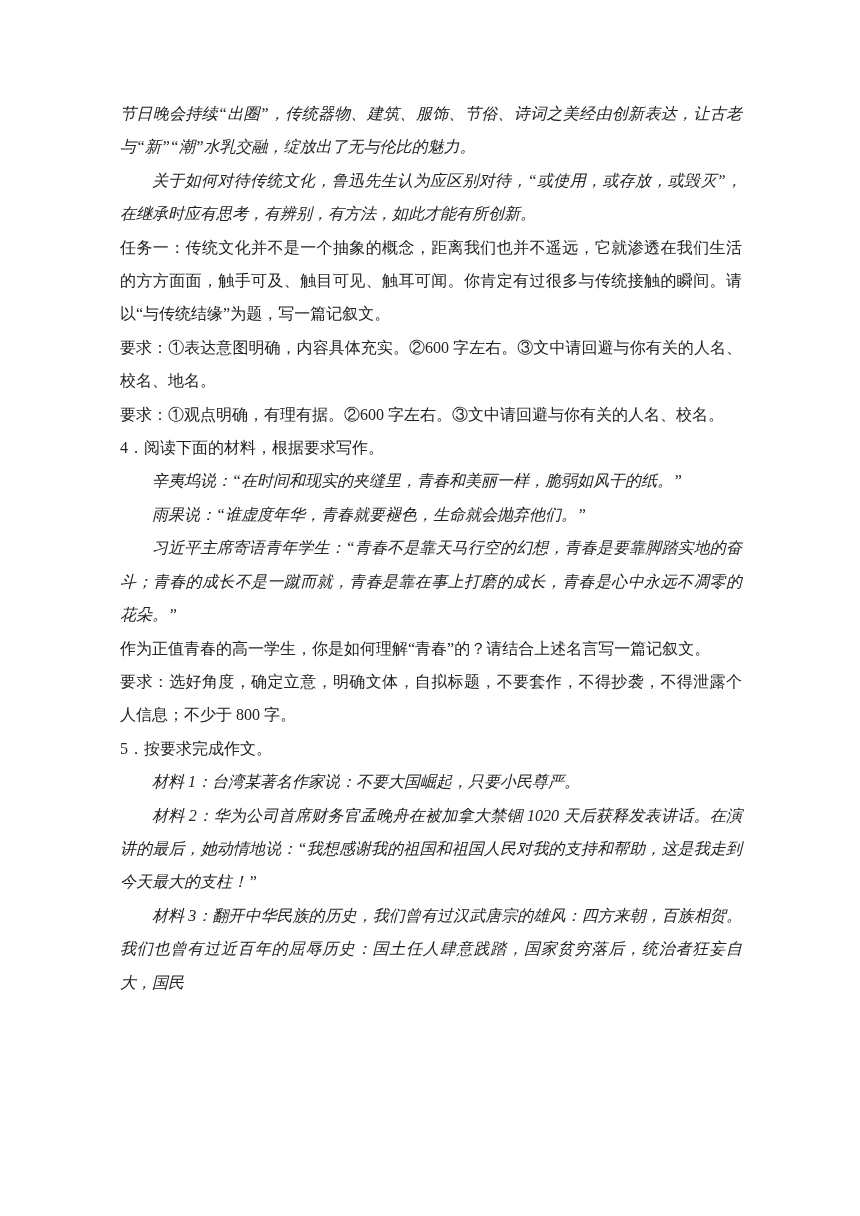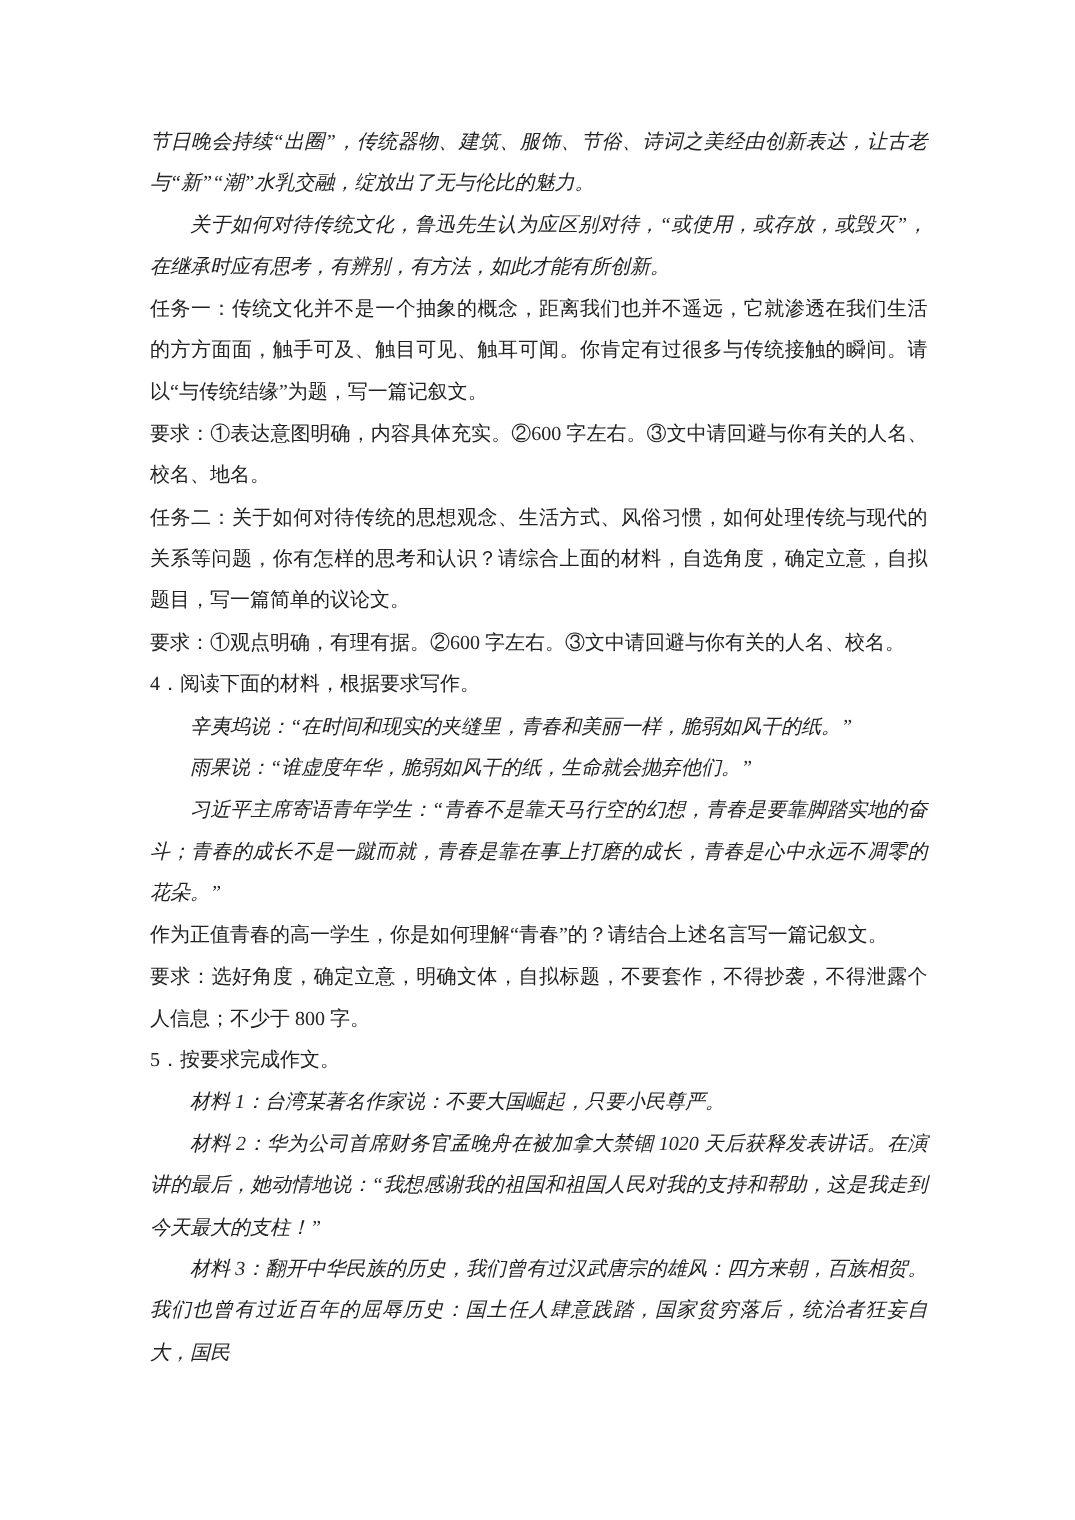--- a/index.html
+++ b/index.html
@@ -50,25 +50,24 @@
 </style>
 </head>
 <body>
 
 <div class="sheet">
   <main class="doc">
     <p class="kai">节日晚会持续“出圈”，传统器物、建筑、服饰、节俗、诗词之美经由创新表达，让古老与“新”“潮”水乳交融，绽放出了无与伦比的魅力。</p>
     <p class="kai indent">关于如何对待传统文化，鲁迅先生认为应区别对待，“或使用，或存放，或毁灭”，在继承时应有思考，有辨别，有方法，如此才能有所创新。</p>
     <p class="song">任务一：传统文化并不是一个抽象的概念，距离我们也并不遥远，它就渗透在我们生活的方方面面，触手可及、触目可见、触耳可闻。你肯定有过很多与传统接触的瞬间。请以“与传统结缘”为题，写一篇记叙文。</p>
     <p class="song">要求：①表达意图明确，内容具体充实。②600 字左右。③文中请回避与你有关的人名、校名、地名。</p>
-    <p class="song">任务二：关于如何对待传统的思想观念、生活方式、风俗习惯，如何处理传统与现代的关系等问题，你有怎样的思考和认识？请综合上面的材料，自选角度，确定立意，自拟题目，写一篇简单的议论文。</p>
     <p class="song">要求：①观点明确，有理有据。②600 字左右。③文中请回避与你有关的人名、校名。</p>
     <p class="song">4．阅读下面的材料，根据要求写作。</p>
     <p class="kai indent">辛夷坞说：“在时间和现实的夹缝里，青春和美丽一样，脆弱如风干的纸。”</p>
-    <p class="kai indent">雨果说：“谁虚度年华，脆弱如风干的纸，生命就会抛弃他们。”</p>
+    <p class="kai indent">雨果说：“谁虚度年华，青春就要褪色，生命就会抛弃他们。”</p>
     <p class="kai indent">习近平主席寄语青年学生：“青春不是靠天马行空的幻想，青春是要靠脚踏实地的奋斗；青春的成长不是一蹴而就，青春是靠在事上打磨的成长，青春是心中永远不凋零的花朵。”</p>
     <p class="song">作为正值青春的高一学生，你是如何理解“青春”的？请结合上述名言写一篇记叙文。</p>
     <p class="song">要求：选好角度，确定立意，明确文体，自拟标题，不要套作，不得抄袭，不得泄露个人信息；不少于 800 字。</p>
     <p class="song">5．按要求完成作文。</p>
     <p class="kai indent">材料 1：台湾某著名作家说：不要大国崛起，只要小民尊严。</p>
     <p class="kai indent">材料 2：华为公司首席财务官孟晚舟在被加拿大禁锢 1020 天后获释发表讲话。在演讲的最后，她动情地说：“我想感谢我的祖国和祖国人民对我的支持和帮助，这是我走到今天最大的支柱！”</p>
     <p class="kai indent">材料 3：翻开中华民族的历史，我们曾有过汉武唐宗的雄风：四方来朝，百族相贺。我们也曾有过近百年的屈辱历史：国土任人肆意践踏，国家贫穷落后，统治者狂妄自大，国民</p>
   </main>
 </div>
 

